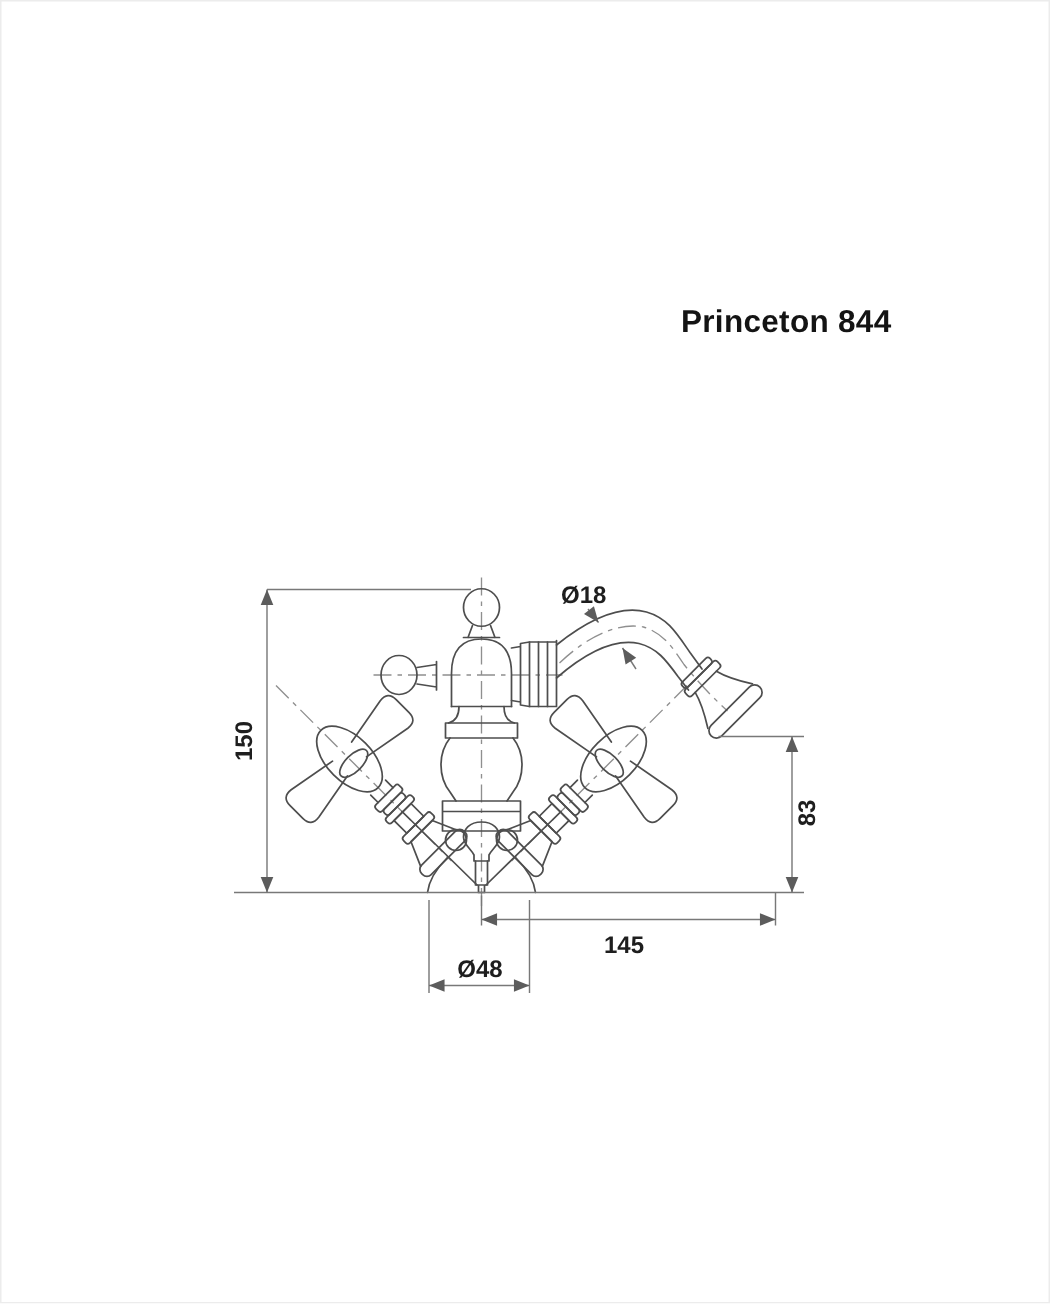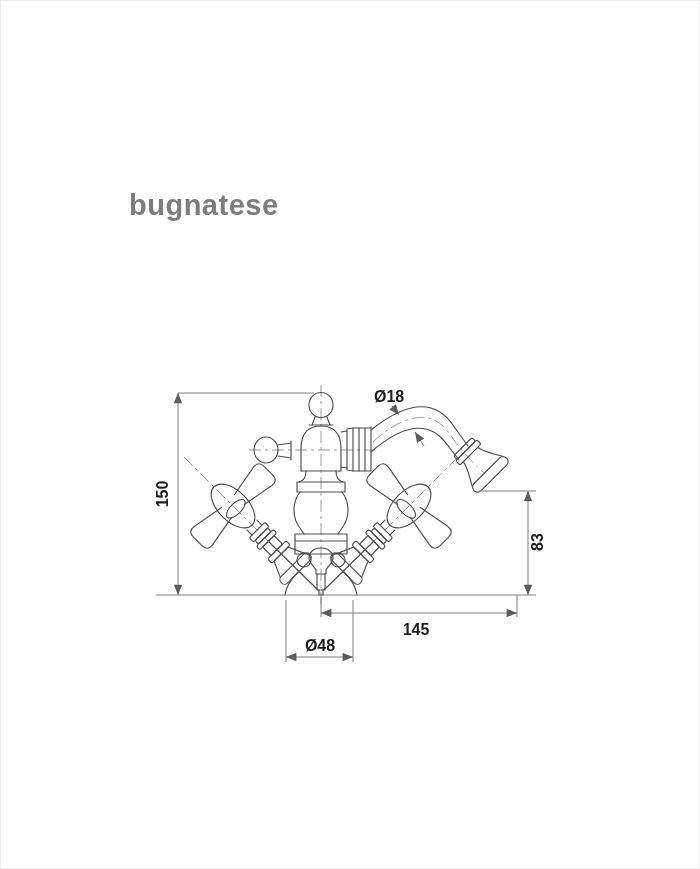--- a/index.html
+++ b/index.html
@@ -37,21 +37,21 @@
   .dimtext{
     font-family:"Liberation Sans", sans-serif;
     font-size:16px;font-weight:600;fill:#1e1e1e;
   }
 </style>
 </head>
 <body>
 
 <div class="sheet">
 
-  <div class="brand">bugnatese</div>
+  <div class="title">Princeton 844</div>
 
   <svg width="700" height="869" viewBox="0 0 700 869">
     <defs>
       <marker id="arrow" viewBox="0 0 10 10" refX="9.2" refY="5" markerWidth="13" markerHeight="13" orient="auto-start-reverse">
         <path d="M0.8,1.6 L9.2,5 L0.8,8.4 Z" fill="#5c5c5c"></path>
       </marker>
     </defs>
 
     <g class="cl">
       <path d="M320,384 V604"></path>

